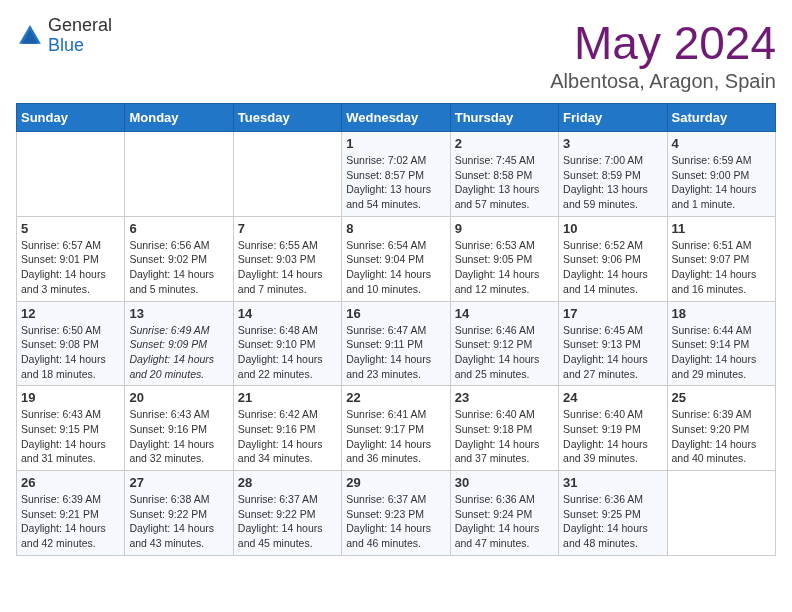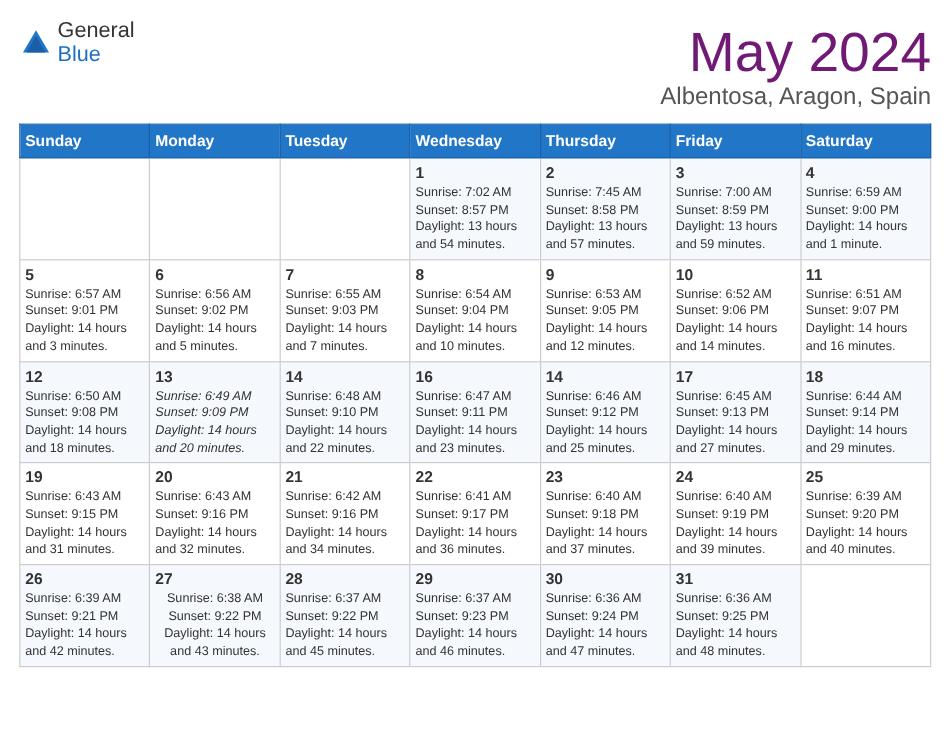--- a/index.html
+++ b/index.html
@@ -316,21 +316,21 @@
       <tr>
         <td>
           <span class="day-num">26</span>
           <div class="day-info" style="white-space: pre-line;">Sunrise: 6:39 AM
 Sunset: 9:21 PM
 Daylight: 14 hours
 and 42 minutes.</div>
         </td>
         <td>
           <span class="day-num">27</span>
-          <div class="day-info" style="white-space: pre-line; text-align: center;">Sunrise: 6:38 AM
+          <div class="day-info" style="white-space: pre-line;">Sunrise: 6:38 AM
 Sunset: 9:22 PM
 Daylight: 14 hours
 and 43 minutes.</div>
         </td>
         <td>
           <span class="day-num">28</span>
           <div class="day-info" style="white-space: pre-line;">Sunrise: 6:37 AM
 Sunset: 9:22 PM
 Daylight: 14 hours
 and 45 minutes.</div>

